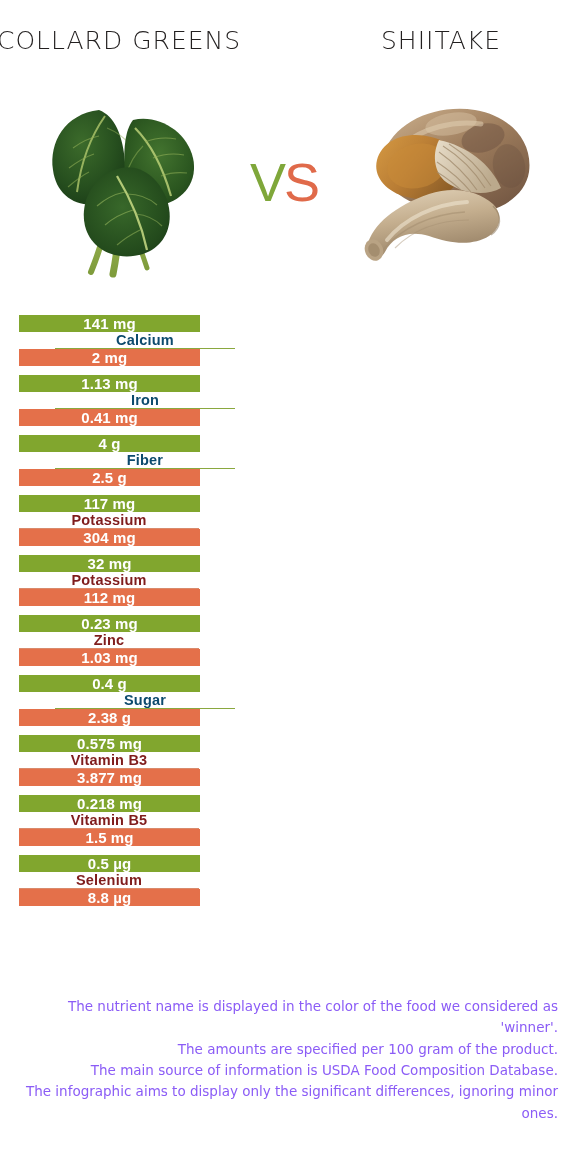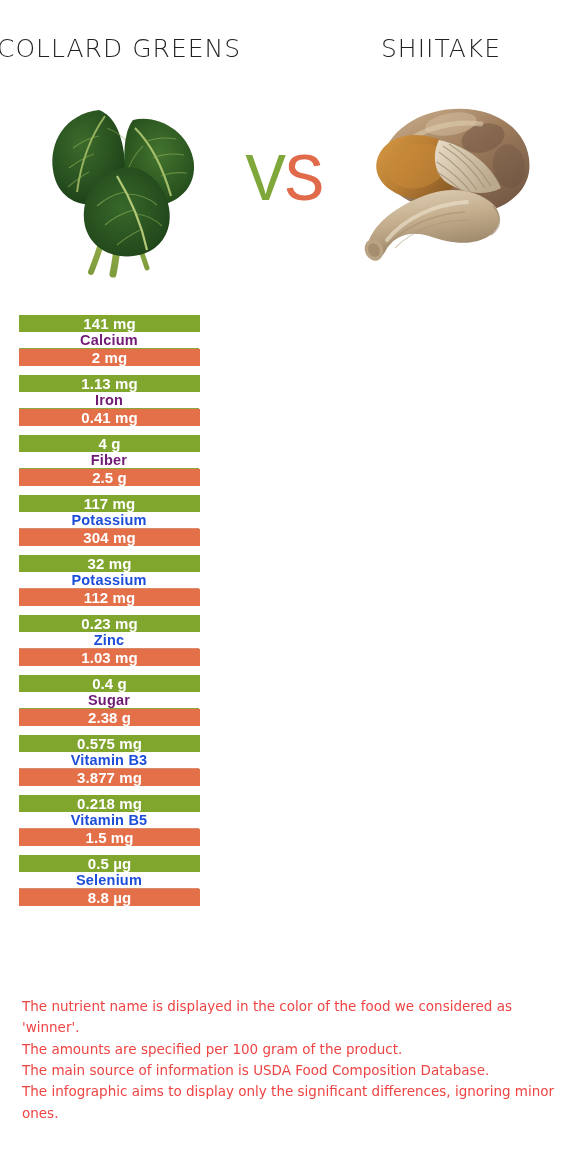--- a/index.html
+++ b/index.html
@@ -13,21 +13,21 @@
     font-family: "Liberation Sans", sans-serif;
     color: #231f20;
     overflow: hidden;
     position: relative;
   }
 
   
   .header {
     display: flex;
     align-items: flex-start;
-    padding-top: 34px;
+    padding-top: 26px;
     height: 74px;
     box-sizing: border-box;
   }
   .header-col {
     flex: 1 1 0;
     text-align: center;
   }
   .food-title {
     font-family: "DejaVu Sans", sans-serif;
     font-weight: 300;
@@ -57,22 +57,22 @@
     height: 100%;
   }
   .hero-col.left { justify-content: center; transform: translateX(-18px); }
   .hero-col.right { justify-content: center; transform: translateX(8px); }
 
   .vs {
     position: absolute;
     left: 50%;
     top: 50%;
     transform: translate(-50%, -50%) translateX(-6px);
-    font-family: Liberation Mono, monospace;
-    font-size: 68px;
+    font-family: Liberation Sans, sans-serif;
+    font-size: 54px;
     font-weight: 400;
     letter-spacing: -2px;
     white-space: nowrap;
     line-height: 1;
     z-index: 5;
   }
   .vs .v { color: #7fa73a; }
   .vs .s { color: #e06a4a; }
 
   
@@ -109,34 +109,34 @@
   .cell-right { background: #e4704a; }
 
   .cell-mid {
     width: 180px;
     background: #ffffff;
     font-size: 14.5px;
     font-weight: 600;
     letter-spacing: 0.2px;
     border-bottom: 1px solid transparent;
   }
-  .row.win-left  .cell-mid { color: #701a75; border-bottom-color: #8aa83f; }
-  .row.win-right .cell-mid { color: #1d4ed8; border-bottom-color: #d98a6c; }
+  .row.win-left  .cell-mid { color: #0c4a6e; border-bottom-color: #8aa83f; margin-left: 36px; }
+  .row.win-right .cell-mid { color: #7f1d1d; border-bottom-color: #d98a6c; }
 
   
   .footnote {
     position: absolute;
     left: 0;
     right: 0;
     top: 996px;
-    text-align: left;
+    text-align: right;
     font-family: "DejaVu Sans", sans-serif;
     font-size: 13.5px;
     line-height: 1.58;
-    color: #ef4444;
+    color: #8b5cf6;
     padding: 0 22px;
     box-sizing: border-box;
   }
   .footnote div { white-space: normal; }
 </style>
 </head>
 <body>
 
 <div class="header">
   <div class="header-col">

